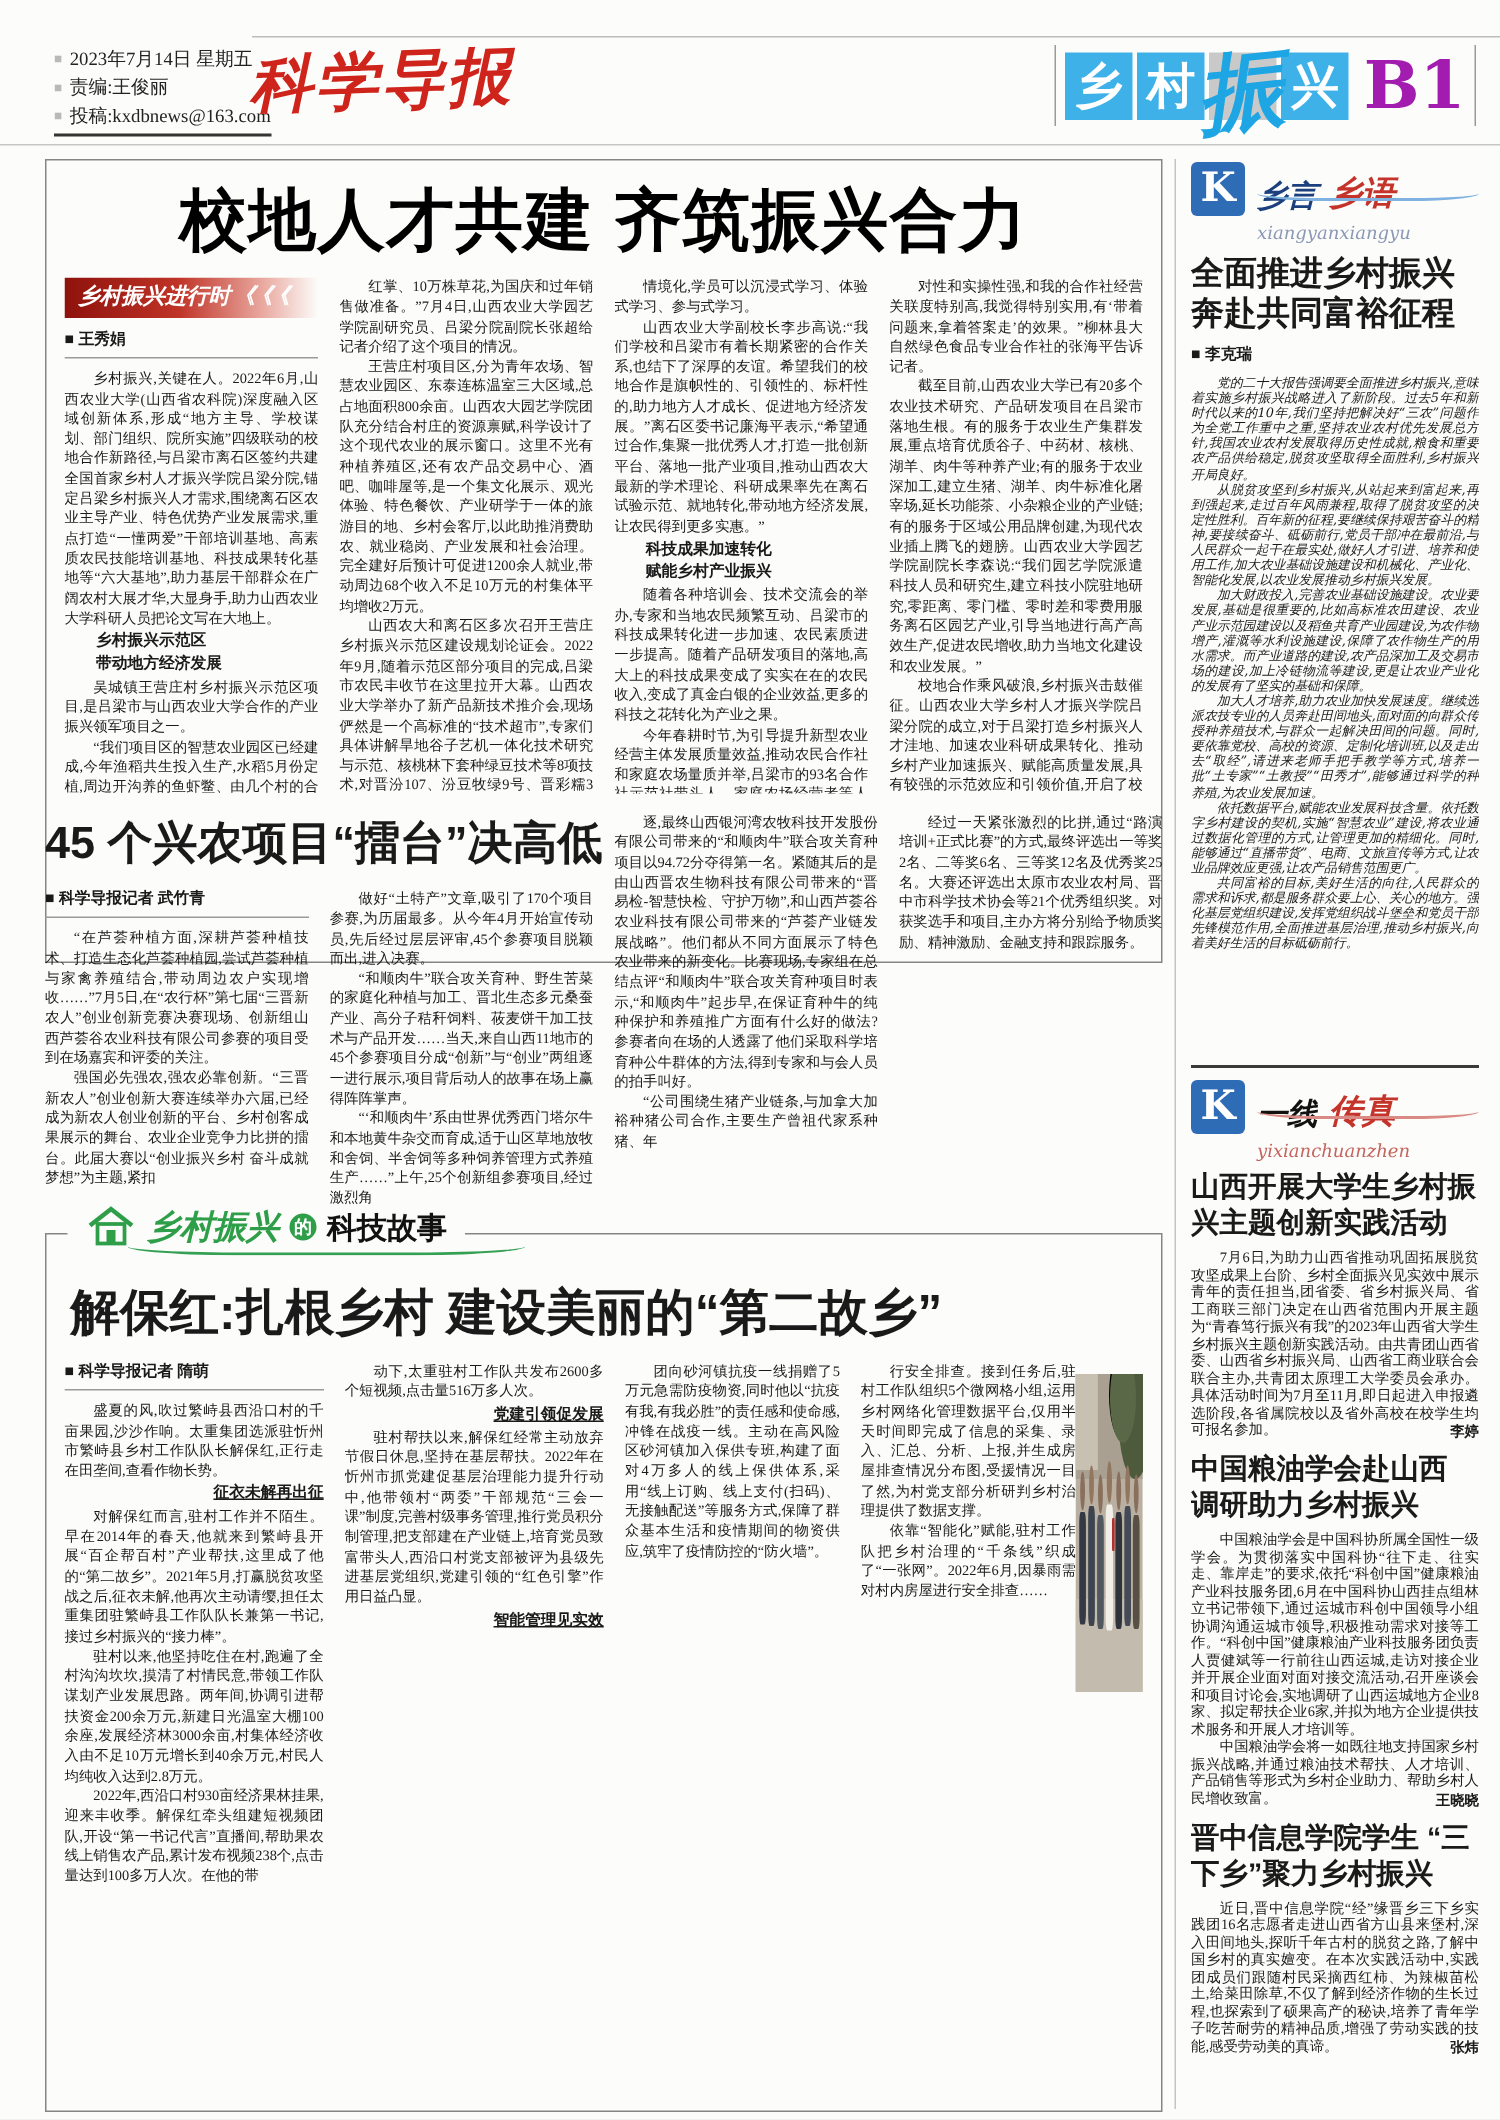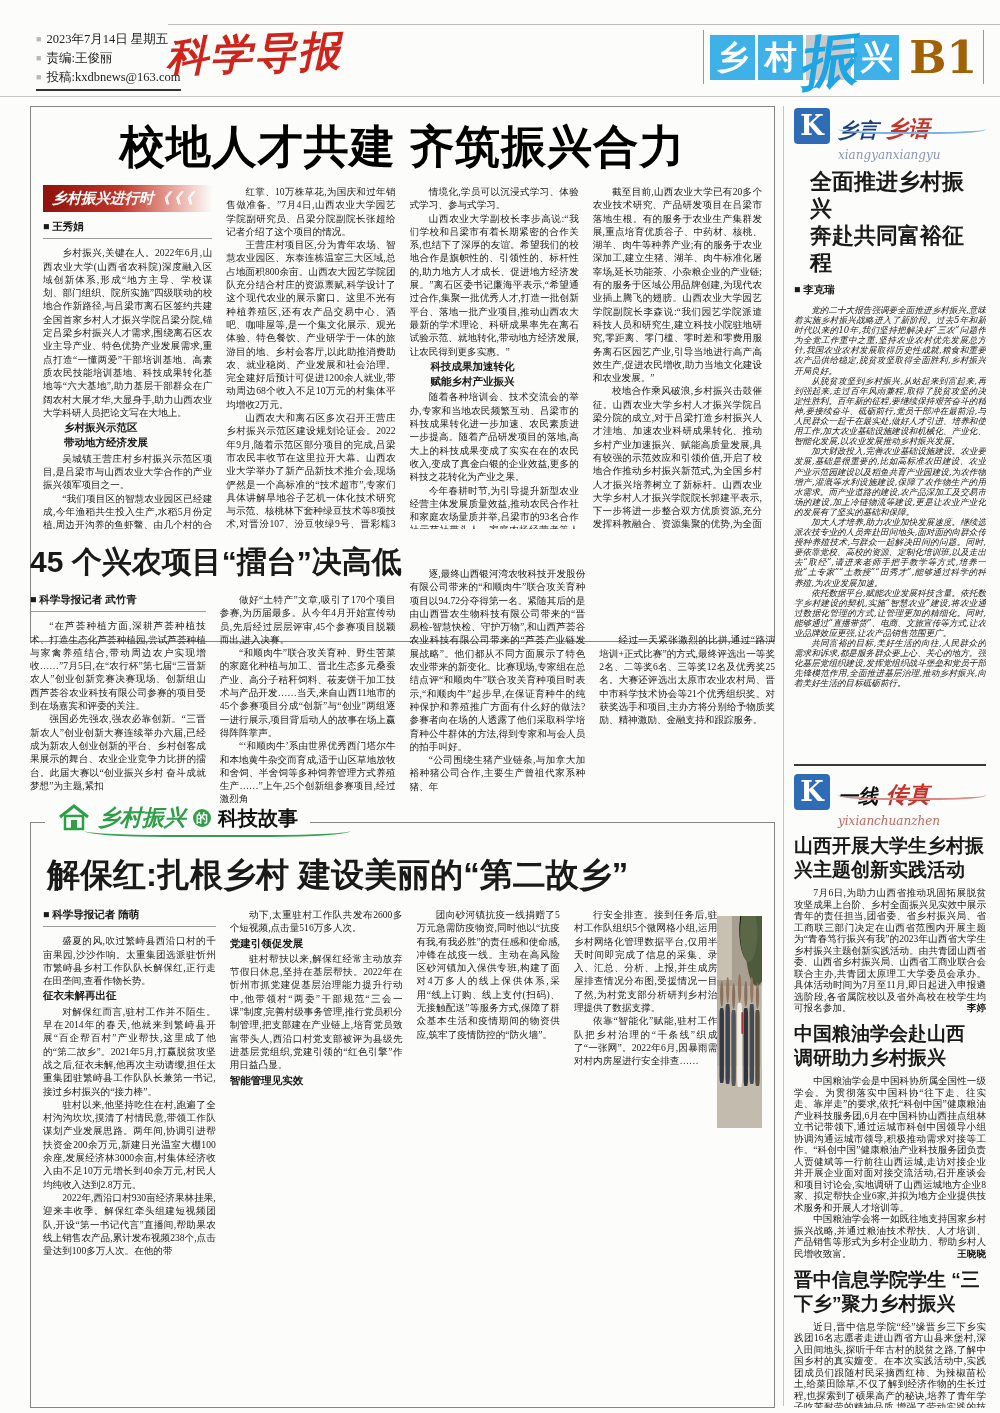--- a/index.html
+++ b/index.html
@@ -15,28 +15,28 @@
             font-weight:bold;font-style:italic;font-size:42px;color:#cf241b;transform:rotate(-2deg);letter-spacing:2px;}
   .topline{position:absolute;left:168px;top:24px;right:0;height:1px;background:#bcbcbc;}
   .logo-wrap{position:absolute;right:16px;top:30px;display:flex;align-items:center;gap:6px;}
   .vbar{width:1px;height:54px;background:#9a9a9a;}
   .logo-boxes{position:relative;display:flex;gap:3px;}
   .logo-box{width:45px;height:45px;background:#3eb2e8;color:#fff;text-align:center;
             font-family:"Liberation Sans",sans-serif;font-weight:900;font-size:32px;line-height:45px;}
   .logo-box.grey{background:#c9c9c9;}
   .logo-zhen{position:absolute;left:88px;top:-12px;color:#1ea5e3;font-family:"DejaVu Serif",serif;
              font-style:italic;font-weight:bold;font-size:58px;transform:rotate(-6deg);pointer-events:none;}
-  .page-no{font-family:"DejaVu Serif",serif;font-weight:bold;font-size:44px;color:#a16207;margin-left:4px;}
+  .page-no{font-family:"DejaVu Serif",serif;font-weight:bold;font-size:44px;color:#a21caf;margin-left:4px;}
   .hdr-rule{position:absolute;left:0;right:0;top:96px;height:1px;background:#c6c6c6;}
 
   
   .para{margin:0;text-indent:2em;}
   .subhead{font-family:"Liberation Sans",sans-serif;font-weight:bold;font-size:10.5px;
            margin:2px 0;text-indent:2em;}
-  .centered .subhead{text-align:left;text-indent:0;}
+  .centered .subhead{text-align:right;text-indent:0;text-decoration:underline;}
   .author-row{font-size:10.5px;font-weight:bold;border-bottom:1px solid #9a9a9a;
               padding-bottom:5px;margin-bottom:7px;font-family:"Liberation Sans",sans-serif;}
   .bodycol{flex:1 1 0;overflow:hidden;font-size:9.6px;line-height:13.3px;text-align:justify;}
 
   
   .lead-box{position:absolute;left:30px;top:106px;width:745px;height:536px;border:1px solid #858585;
             padding:8px 12px;box-sizing:border-box;background:#fcfcfa;}
   .lead-title{font-family:"Liberation Sans",sans-serif;font-weight:900;font-size:45px;
               letter-spacing:1px;text-align:center;color:#000;margin:2px 0 8px;}
   .lead-cols{display:flex;gap:14px;height:344px;overflow:hidden;}
@@ -44,21 +44,21 @@
           font-family:"Liberation Sans",sans-serif;font-style:italic;font-weight:bold;font-size:14.5px;line-height:27px;
           background:linear-gradient(90deg,#8e120c 0%,#c03327 45%,#e9a89f 78%,rgba(233,168,159,0) 100%);}
   .banner .chev{letter-spacing:-3px;margin-left:2px;}
 
   
   .mid{position:absolute;left:30px;top:542px;width:745px;height:276px;display:flex;gap:14px;}
   .mid-left{flex:2;display:flex;flex-direction:column;min-width:0;}
   .kicker{font-family:"Liberation Sans",sans-serif;font-weight:bold;font-size:14px;margin:0 0 8px 4px;}
   .mid-title{font-family:"Liberation Sans",sans-serif;font-weight:900;font-size:30px;margin:0 0 10px 0;white-space:nowrap;}
   .mid-left-cols{display:flex;gap:14px;flex:1;overflow:hidden;}
-  .mid-right{flex:2;display:flex;gap:14px;min-width:0;overflow:hidden;align-items:center;}
+  .mid-right{flex:2;display:flex;gap:14px;min-width:0;overflow:hidden;}
 
   
   .story-box{position:absolute;left:30px;top:822px;width:745px;height:586px;border:1px solid #858585;
              padding:8px 12px;box-sizing:border-box;background:#fcfcfa;}
   .story-badge{position:absolute;top:-20px;left:14px;background:#fcfcfa;padding:0 12px;
                display:flex;align-items:center;gap:7px;}
   .badge-script{color:#2f9e49;font-family:"DejaVu Serif",serif;font-style:italic;font-weight:bold;font-size:22px;}
   .badge-de{width:18px;height:18px;border-radius:50%;background:#2f9e49;color:#fff;text-align:center;
             font-family:"Liberation Sans",sans-serif;font-weight:bold;font-size:12px;line-height:18px;}
   .badge-rest{font-family:"Liberation Sans",sans-serif;font-weight:900;font-size:20px;color:#111;}
@@ -80,21 +80,21 @@
   .kbox{width:36px;height:36px;border-radius:4px;background:#2e6cb5;color:#fff;text-align:center;
         font-family:"DejaVu Serif",serif;font-weight:bold;font-size:27px;line-height:36px;flex:0 0 auto;}
   .kb-t1{font-family:"DejaVu Serif",serif;font-weight:bold;font-style:italic;font-size:20px;color:#1c3f7d;}
   .kb-t2{font-family:"DejaVu Serif",serif;font-weight:bold;font-style:italic;font-size:22px;color:#c4342b;}
   .kb-t1.dark{color:#111;}
   .kb-swoosh{position:absolute;left:44px;right:0;bottom:14px;height:8px;
              border-bottom:2px solid #7fb2e0;border-radius:50%/8px;}
   .kb-swoosh.red{border-bottom-color:#d98a84;}
   .pinyin{font-family:"DejaVu Serif",serif;font-style:italic;font-size:12px;color:#8a97b5;margin:0 0 6px 44px;}
   .pinyin.red{color:#c4645e;}
-  .essay-title{font-family:Liberation Sans, sans-serif;font-weight:900;font-size:22px;line-height:27px;margin:6px 16px 7px;}
+  .essay-title{font-family:Liberation Sans, sans-serif;font-weight:900;font-size:22px;line-height:27px;margin:6px 0 7px;}
   .essay-author{font-family:"Liberation Sans",sans-serif;font-weight:bold;font-size:10.5px;margin:0 0 8px;}
   .essay-body{font-family:"DejaVu Serif",serif;font-style:italic;font-size:8.6px;line-height:10.1px;
               text-align:justify;height:452px;overflow:hidden;}
   .rule-dark{height:2px;background:#3a3a3a;margin:7px 0 8px;}
   .news-title{font-family:"Liberation Sans",sans-serif;font-weight:900;font-size:19px;line-height:24px;margin:4px 0 5px;}
   .news-body{font-size:9.6px;line-height:11.5px;text-align:justify;}
   .news-byline{text-align:right;font-weight:bold;font-size:9.6px;margin-top:-11.5px;font-family:"Liberation Sans",sans-serif;}
   .news-item{margin-bottom:7px;}
 </style>
 </head>
@@ -158,20 +158,21 @@
             <p class="para">情境化,学员可以沉浸式学习、体验式学习、参与式学习。</p>
             <p class="para">山西农业大学副校长李步高说:“我们学校和吕梁市有着长期紧密的合作关系,也结下了深厚的友谊。希望我们的校地合作是旗帜性的、引领性的、标杆性的,助力地方人才成长、促进地方经济发展。”离石区委书记廉海平表示,“希望通过合作,集聚一批优秀人才,打造一批创新平台、落地一批产业项目,推动山西农大最新的学术理论、科研成果率先在离石试验示范、就地转化,带动地方经济发展,让农民得到更多实惠。”</p>
             <div class="subhead">科技成果加速转化</div>
             <div class="subhead">赋能乡村产业振兴</div>
             <p class="para">随着各种培训会、技术交流会的举办,专家和当地农民频繁互动、吕梁市的科技成果转化进一步加速、农民素质进一步提高。随着产品研发项目的落地,高大上的科技成果变成了实实在在的农民收入,变成了真金白银的企业效益,更多的科技之花转化为产业之果。</p>
             <p class="para">今年春耕时节,为引导提升新型农业经营主体发展质量效益,推动农民合作社和家庭农场量质并举,吕梁市的93名合作社示范社带头人、家庭农场经营者等人员参加了“耕耘者”振兴计划新型农业经营主体规范提升专题培训。“这次培训内容充实、形式新颖、针</p>
           </div>
         </div>
       <div class="bodycol">
           <div>
+            <p class="para">对性和实操性强,和我的合作社经营关联度特别高,我觉得特别实用,有‘带着问题来,拿着答案走’的效果。”柳林县大自然绿色食品专业合作社的张海平告诉记者。</p>
             <p class="para">截至目前,山西农业大学已有20多个农业技术研究、产品研发项目在吕梁市落地生根。有的服务于农业生产集群发展,重点培育优质谷子、中药材、核桃、湖羊、肉牛等种养产业;有的服务于农业深加工,建立生猪、湖羊、肉牛标准化屠宰场,延长功能茶、小杂粮企业的产业链;有的服务于区域公用品牌创建,为现代农业插上腾飞的翅膀。山西农业大学园艺学院副院长李森说:“我们园艺学院派遣科技人员和研究生,建立科技小院驻地研究,零距离、零门槛、零时差和零费用服务离石区园艺产业,引导当地进行高产高效生产,促进农民增收,助力当地文化建设和农业发展。”</p>
             <p class="para">校地合作乘风破浪,乡村振兴击鼓催征。山西农业大学乡村人才振兴学院吕梁分院的成立,对于吕梁打造乡村振兴人才洼地、加速农业科研成果转化、推动乡村产业加速振兴、赋能高质量发展,具有较强的示范效应和引领价值,开启了校地合作推动乡村振兴新范式,为全国乡村人才振兴培养树立了新标杆。山西农业大学乡村人才振兴学院院长郭建平表示,下一步将进一步整合双方优质资源,充分发挥科教融合、资源集聚的优势,为全面服务乡村振兴战略作出更大的贡献。</p>
           </div>
         </div>
     </div>
   </div>
 
   <div class="mid">
     <div class="mid-left">
       <div class="mid-title">45 个兴农项目“擂台”决高低</div>

